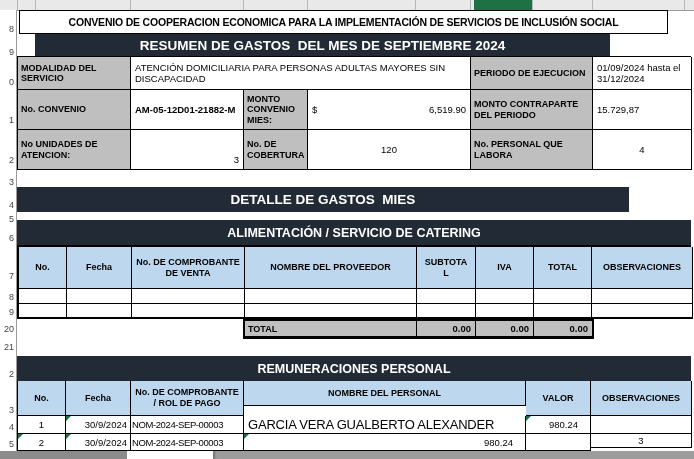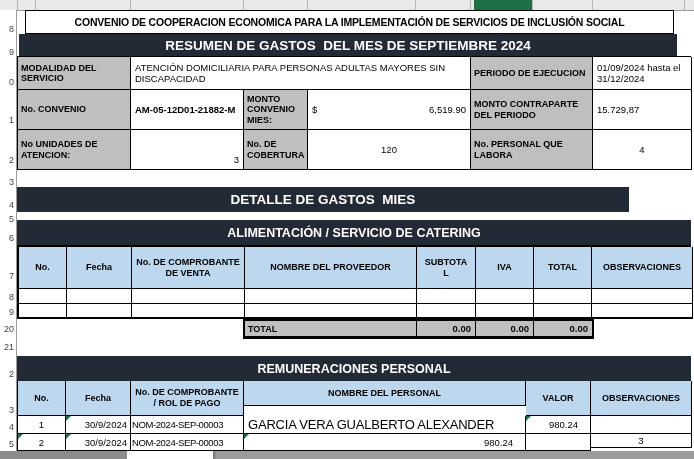--- a/index.html
+++ b/index.html
@@ -77,25 +77,25 @@
     <span class="rownum" style="top:333px">21</span>
     <span class="rownum" style="top:360px">2</span>
     <span class="rownum" style="top:396px">3</span>
     <span class="rownum" style="top:413px">4</span>
     <span class="rownum" style="top:430px">5</span>
     <span class="rownum" style="top:447px">6</span>
   </div>
 
   <div id="content">
 
-    <div class="titlecell" style="margin-left:8px;width:647px;height:22px">
+    <div class="titlecell" style="margin-left:2px;width:647px;height:22px">
       <span>CONVENIO DE COOPERACION ECONOMICA PARA LA IMPLEMENTACIÓN DE SERVICIOS DE INCLUSIÓN SOCIAL</span>
     </div>
 
-    <div class="band" style="margin-left:2px;width:658px;height:22px;font-size:13.5px">
+    <div class="band" style="margin-left:18px;width:575px;height:22px;font-size:13.5px">
       <span>RESUMEN DE GASTOS  DEL MES DE SEPTIEMBRE 2024</span>
     </div>
 
     <div class="grid" style="grid-template-columns:113px 113px 64px 163px 122px 99px;border-left:1px solid #000;border-top:1px solid #000">
 
       <div class="cell lab" style="height:33px">
         <span>MODALIDAD DEL SERVICIO</span>
         </div>
       <div class="cell val" style="grid-column:span 3;height:33px">
         <span>ATENCIÓN DOMICILIARIA PARA PERSONAS ADULTAS MAYORES SIN DISCAPACIDAD</span>

